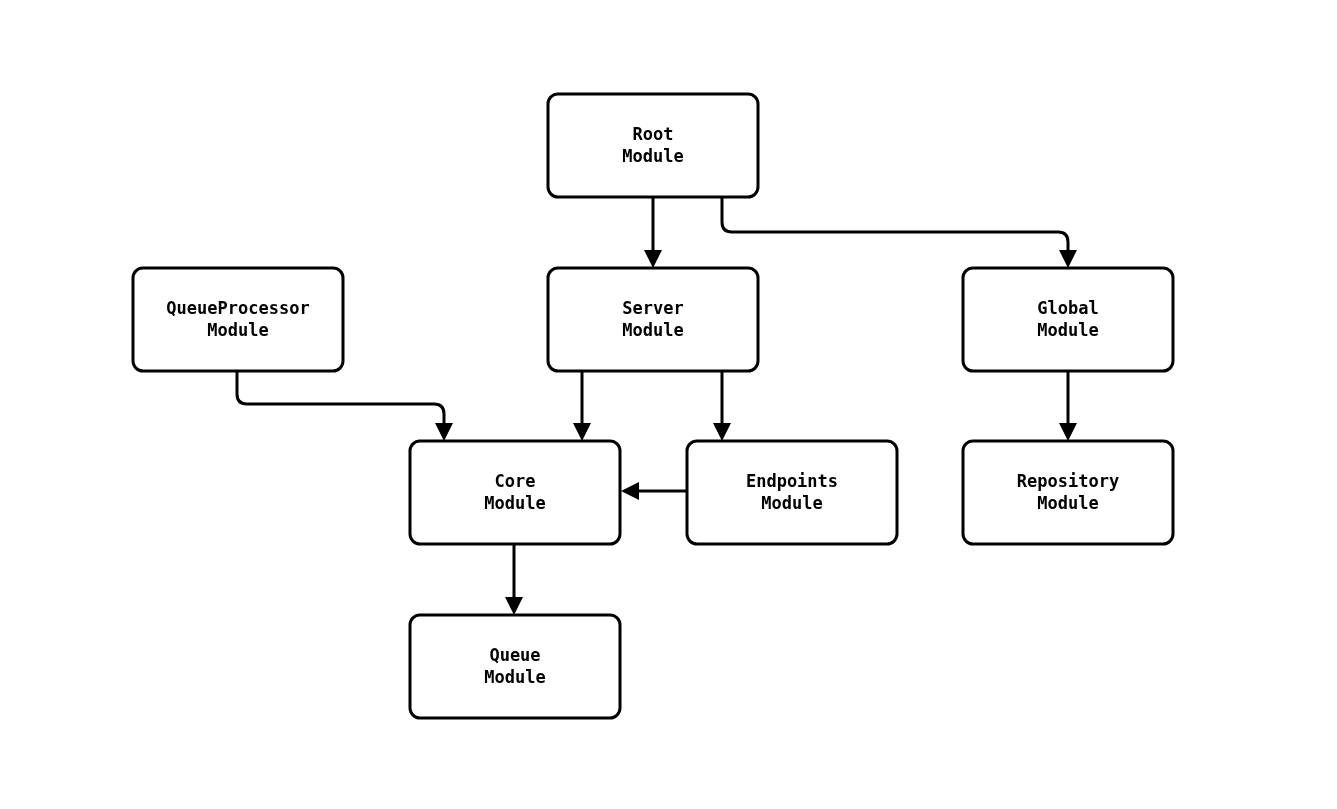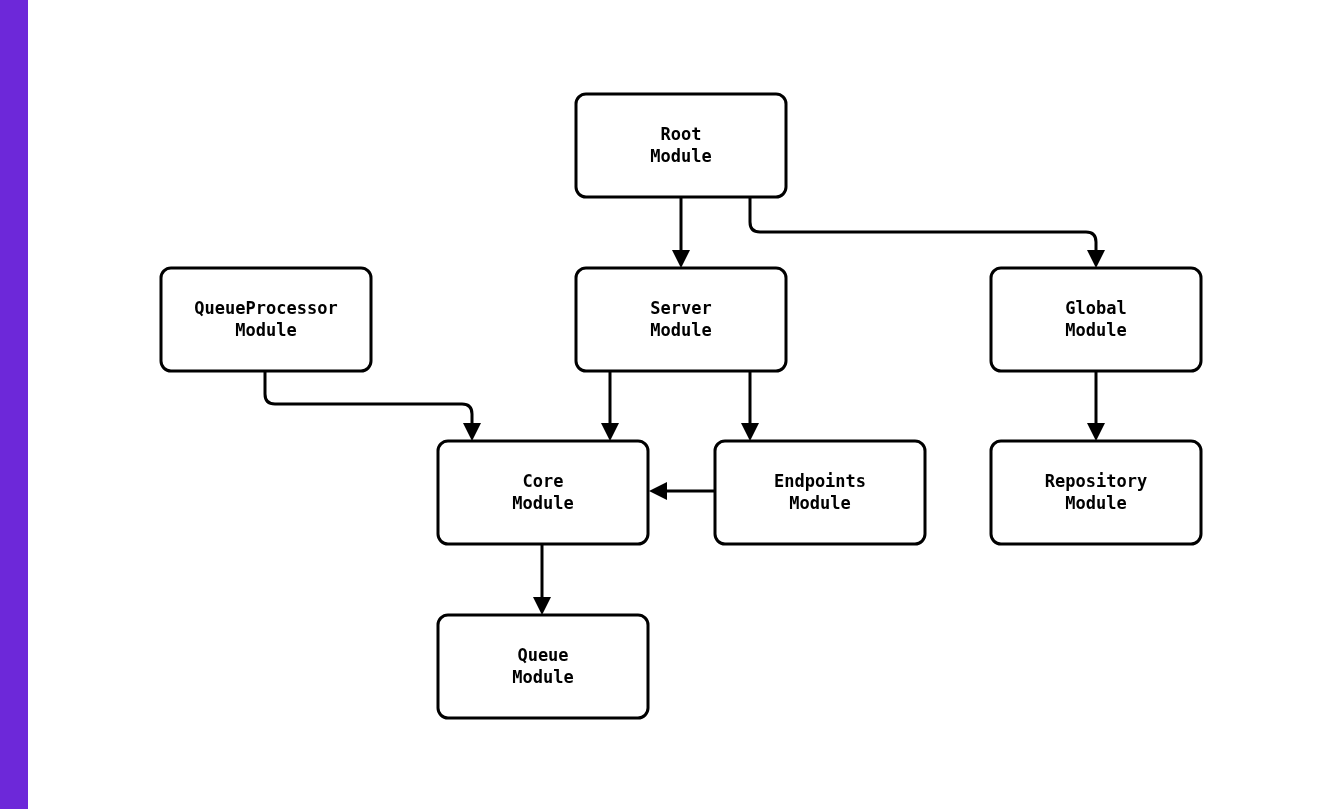--- a/index.html
+++ b/index.html
@@ -11,22 +11,21 @@
   body {
     width: 1337px;
     height: 809px;
     overflow: hidden;
     font-family: "DejaVu Sans Mono", "Liberation Mono", monospace;
   }
   #diagram-root {
     position: relative;
     width: 1209px;
     height: 809px;
-    background: #6d28d9;
-    padding-left: 28px;
+    background: #14532d;
   }
   svg#diagram-svg {
     display: block;
     width: 1337px;
     height: 809px;
     background: #ffffff;
   }
   .node-box {
     fill: #ffffff;
     stroke: #000000;

